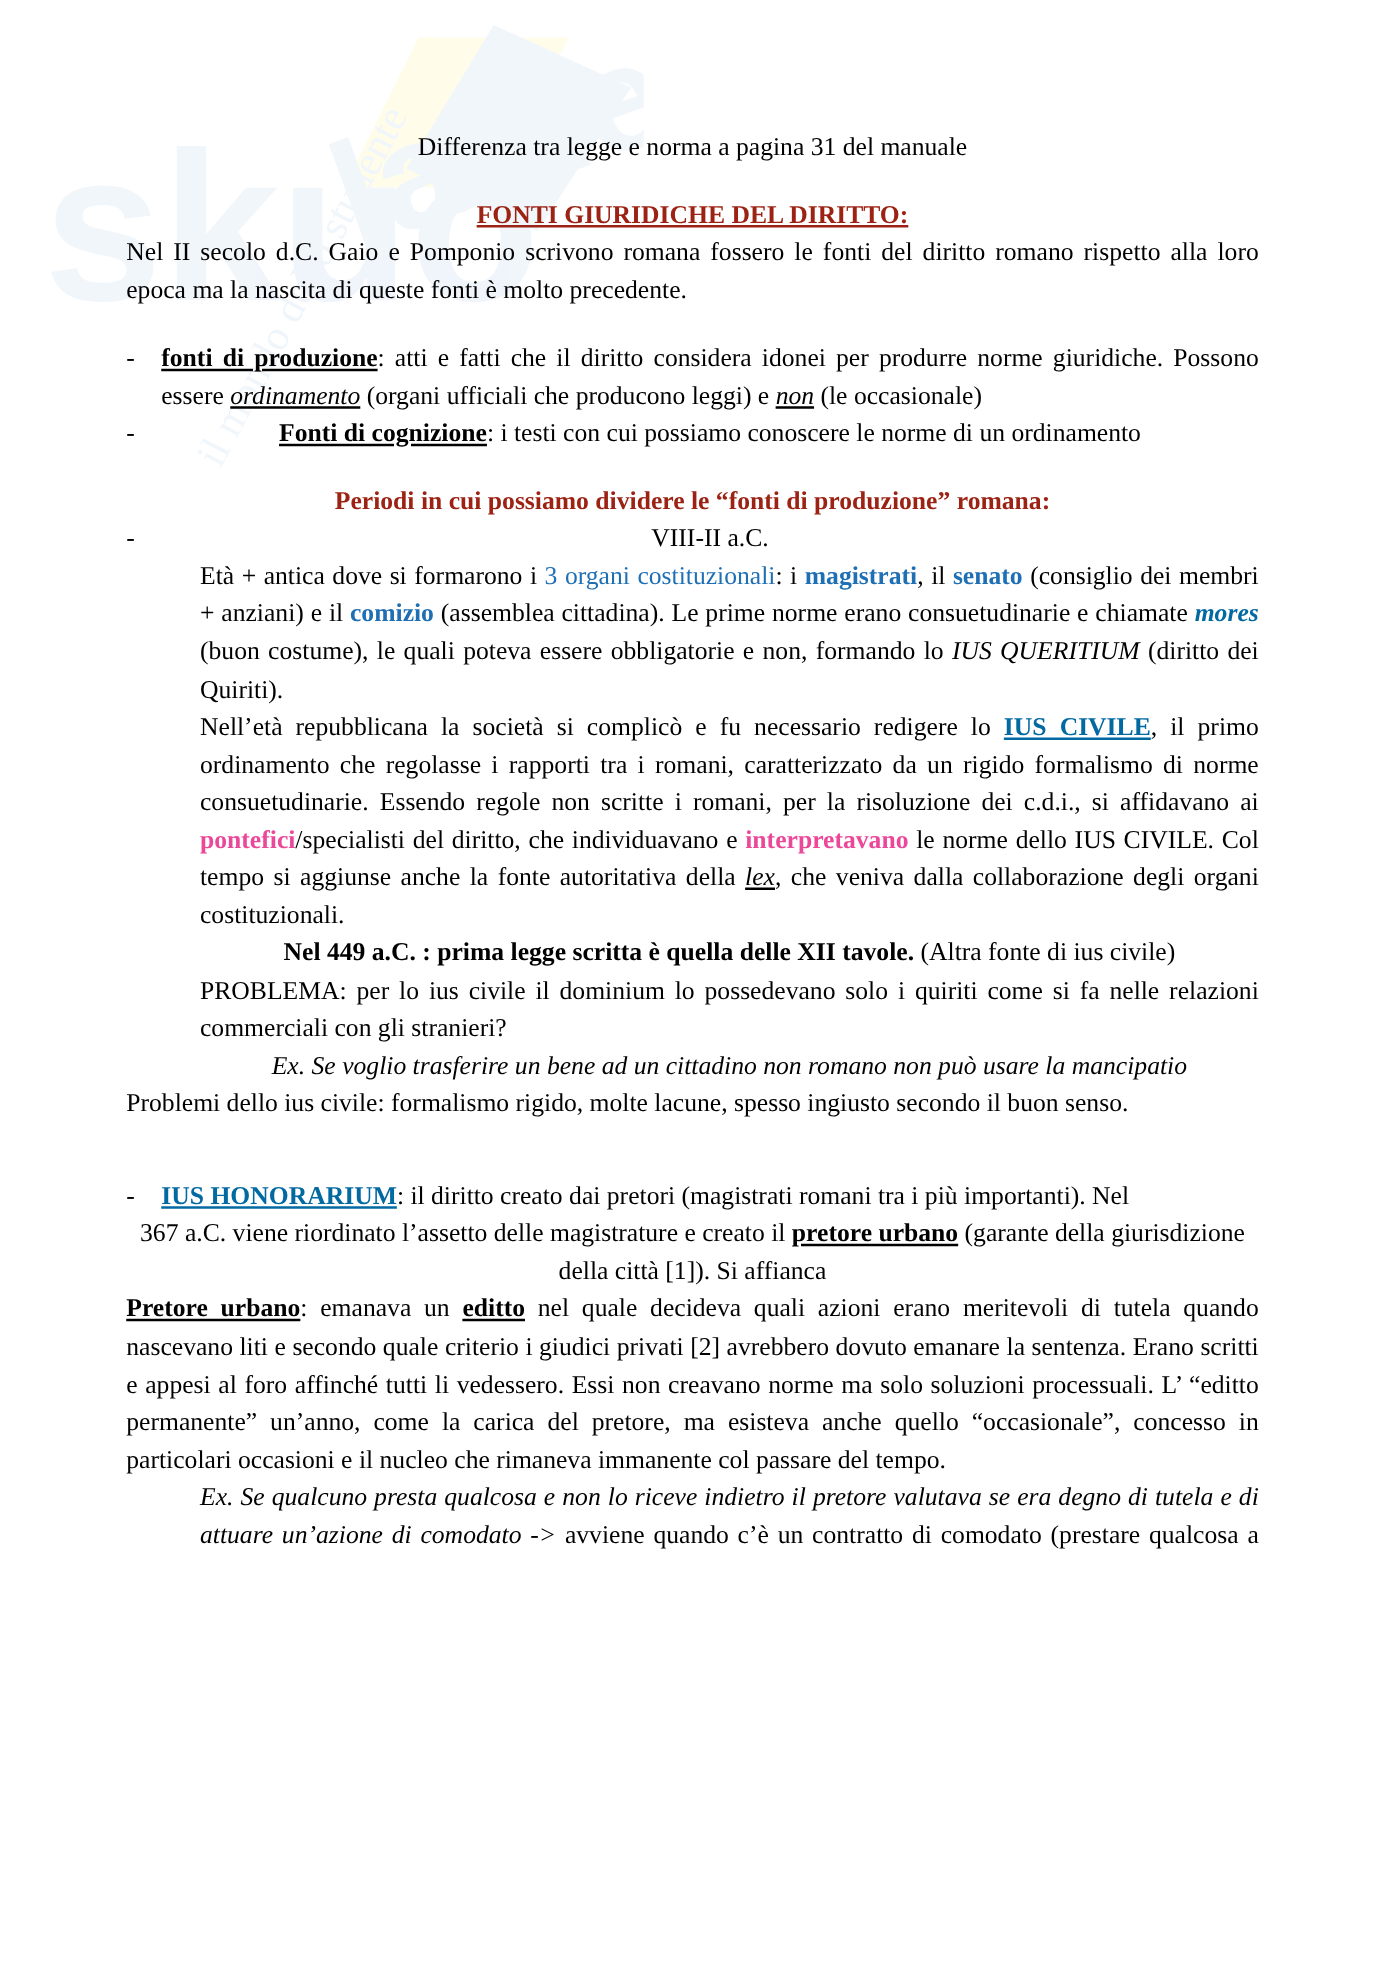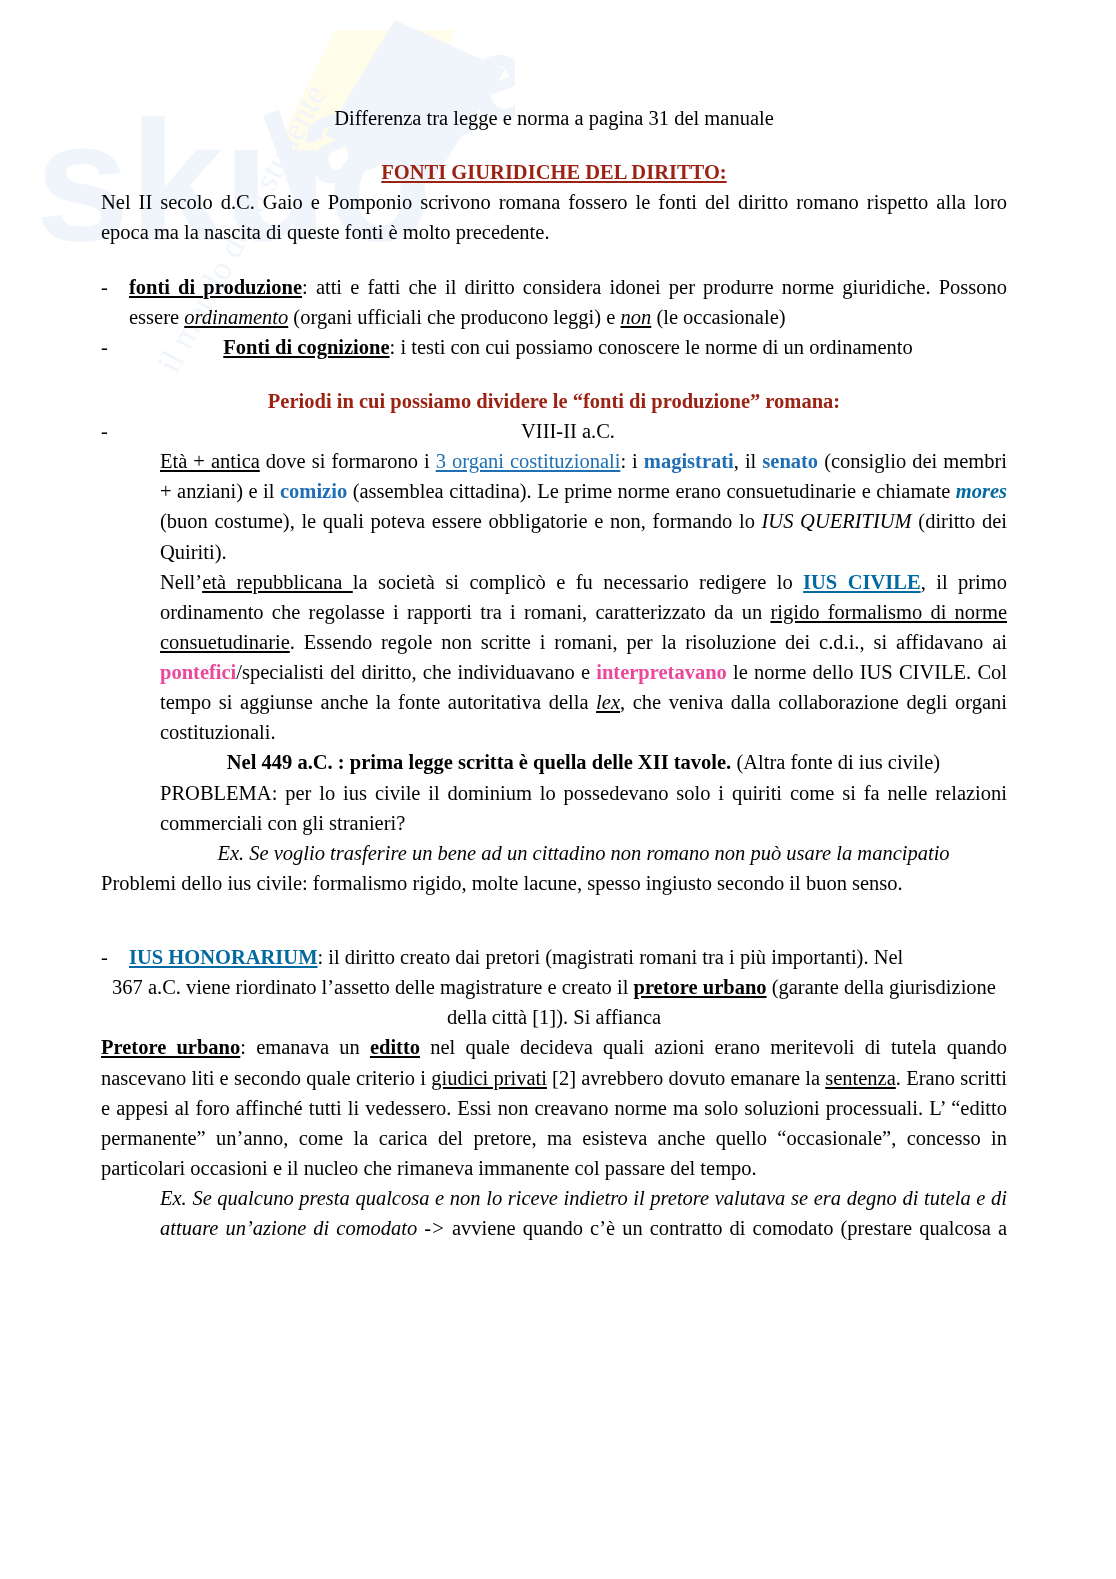--- a/index.html
+++ b/index.html
@@ -69,21 +69,21 @@
     text-align: justify;
   }
   .bullet-body.noj { text-align: center; }
 
   
   .indent-1 { margin-left: 59px; }
 
   
   .b       { font-weight: bold; }
   .i       { font-style: italic; }
-  .u       { text-decoration: underline; }
+  .u       { }
   .bu      { font-weight: bold; text-decoration: underline; }
   .iu      { font-style: italic; text-decoration: underline; }
   .red-bright { color: #0369a1; }
   .blue       { color: #1F6FB5; }
   .green      { color: #ec4899; }
 
   .head-red {
     color: #9C2314;
     font-weight: bold;
     text-decoration: underline;

